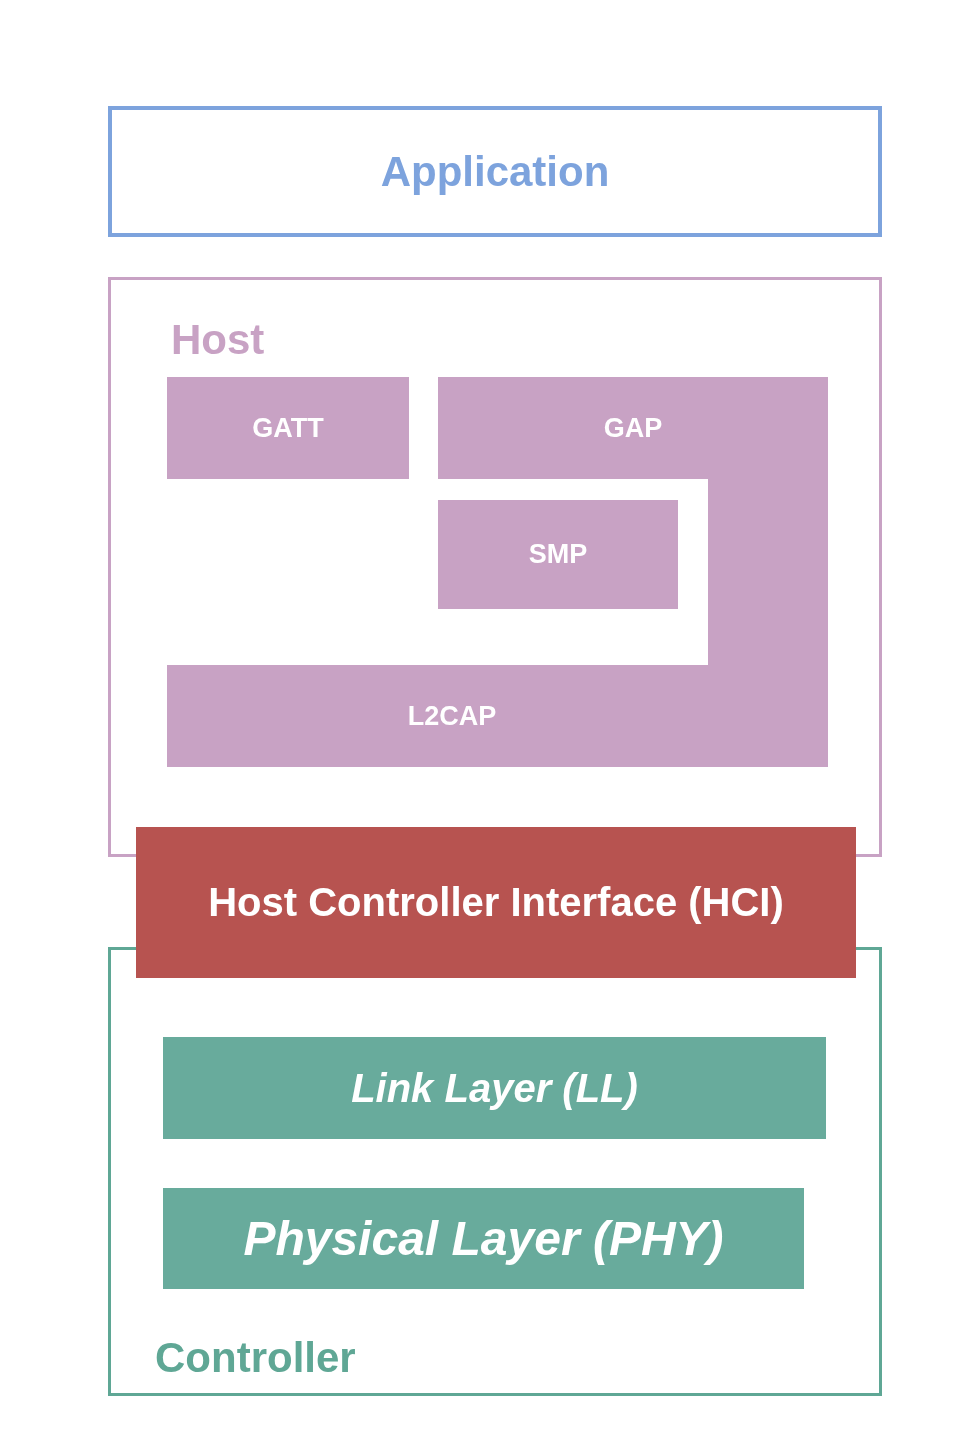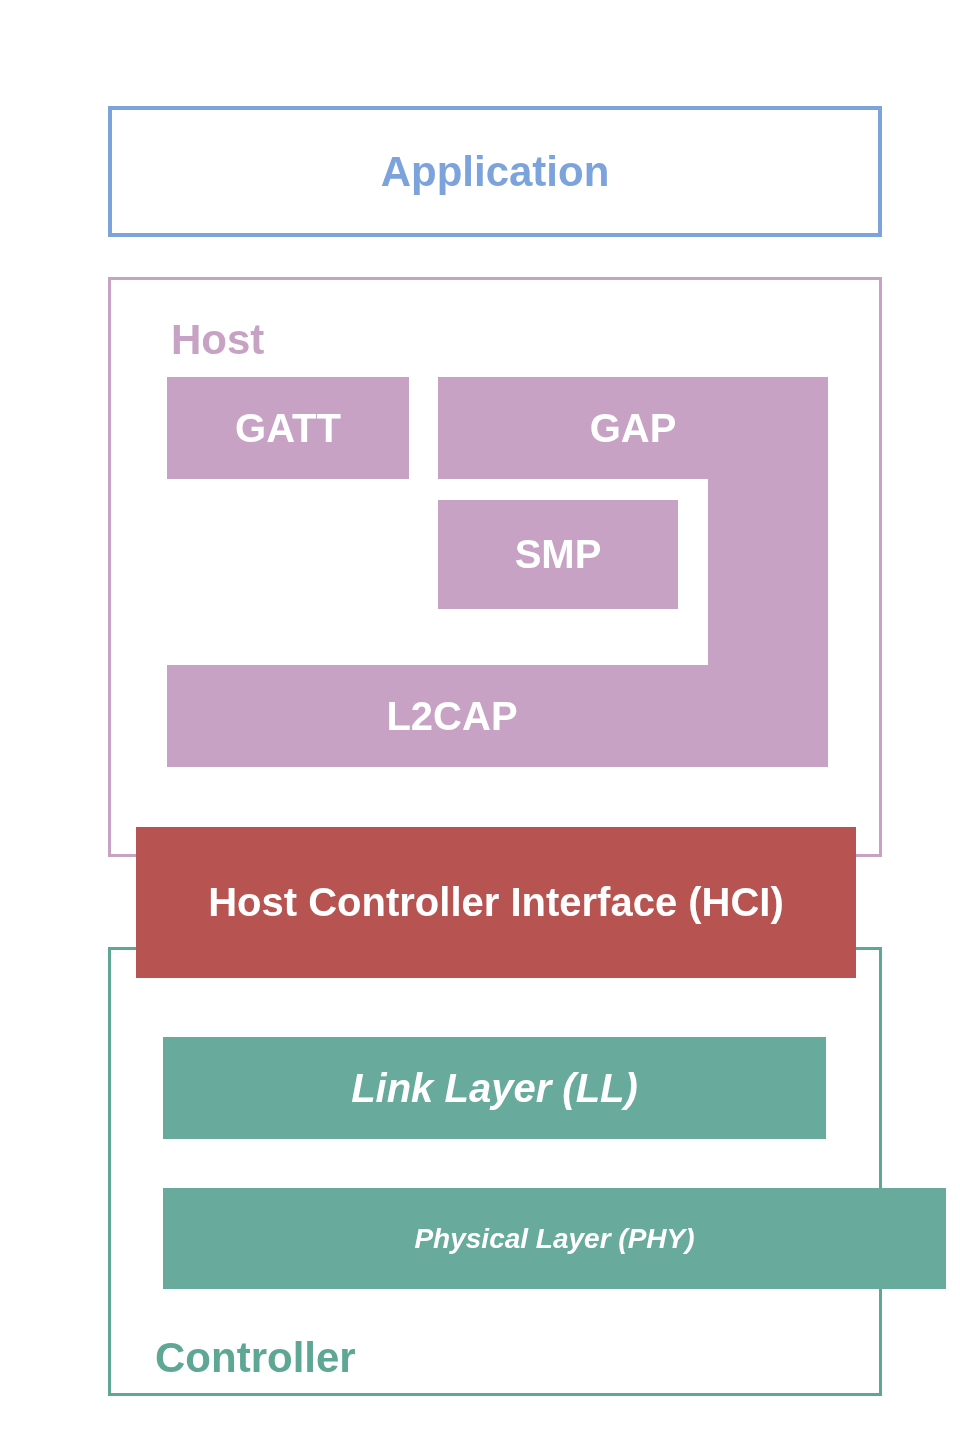--- a/index.html
+++ b/index.html
@@ -35,21 +35,21 @@
     border: 3px solid var(--host-pink);
     z-index: 1;
   }
   .host-label {
     position: absolute; left: 131px; top: 292px;
     color: var(--host-pink); font-size: 42px; z-index: 2; margin-left: 16px;
   }
   .block {
     position: absolute;
     display: flex; align-items: center; justify-content: center;
-    color: var(--label-white); font-size: 40px;
+    color: var(--label-white); font-size: 27px;
     z-index: 2;
   }
   .mauve { background: var(--host-pink); }
   .teal  { background: var(--controller-teal-fill); font-style: italic; }
   .gatt  { left: 151px; top: 361px; width: 242px; height: 102px; }
   .gap-wide { left: 422px; top: 361px; width: 390px; height: 102px; }
   .gap-col  { left: 692px; top: 463px; width: 120px; height: 288px; }
   .att   { left: 151px; top: 504px; width: 242px; height: 104px; }
   .smp   { left: 422px; top: 484px; width: 240px; height: 109px; }
   .l2cap { left: 151px; top: 649px; width: 570px; height: 102px; }
@@ -60,21 +60,21 @@
     display: flex; align-items: center; justify-content: center;
     color: var(--label-white); font-size: 40px;
     z-index: 3;
   }
   .controller-box {
     left: 92px; top: 931px; width: 774px; height: 449px;
     border: 3px solid var(--controller-teal);
     z-index: 1;
   }
   .ll  { left: 147px; top: 1021px; width: 663px; height: 102px; font-size: 40px; }
-  .phy { left: 147px; top: 1172px; width: 783px; height: 101px; font-size: 28px; }
+  .phy { left: 147px; top: 1172px; width: 641px; height: 101px; font-size: 48px; }
   .controller-label {
     position: absolute; left: 131px; top: 1310px;
     color: var(--controller-teal); font-size: 42px; z-index: 2;
   }
 </style>
 </head>
 <body>
 
 <div id="canvas">
 

